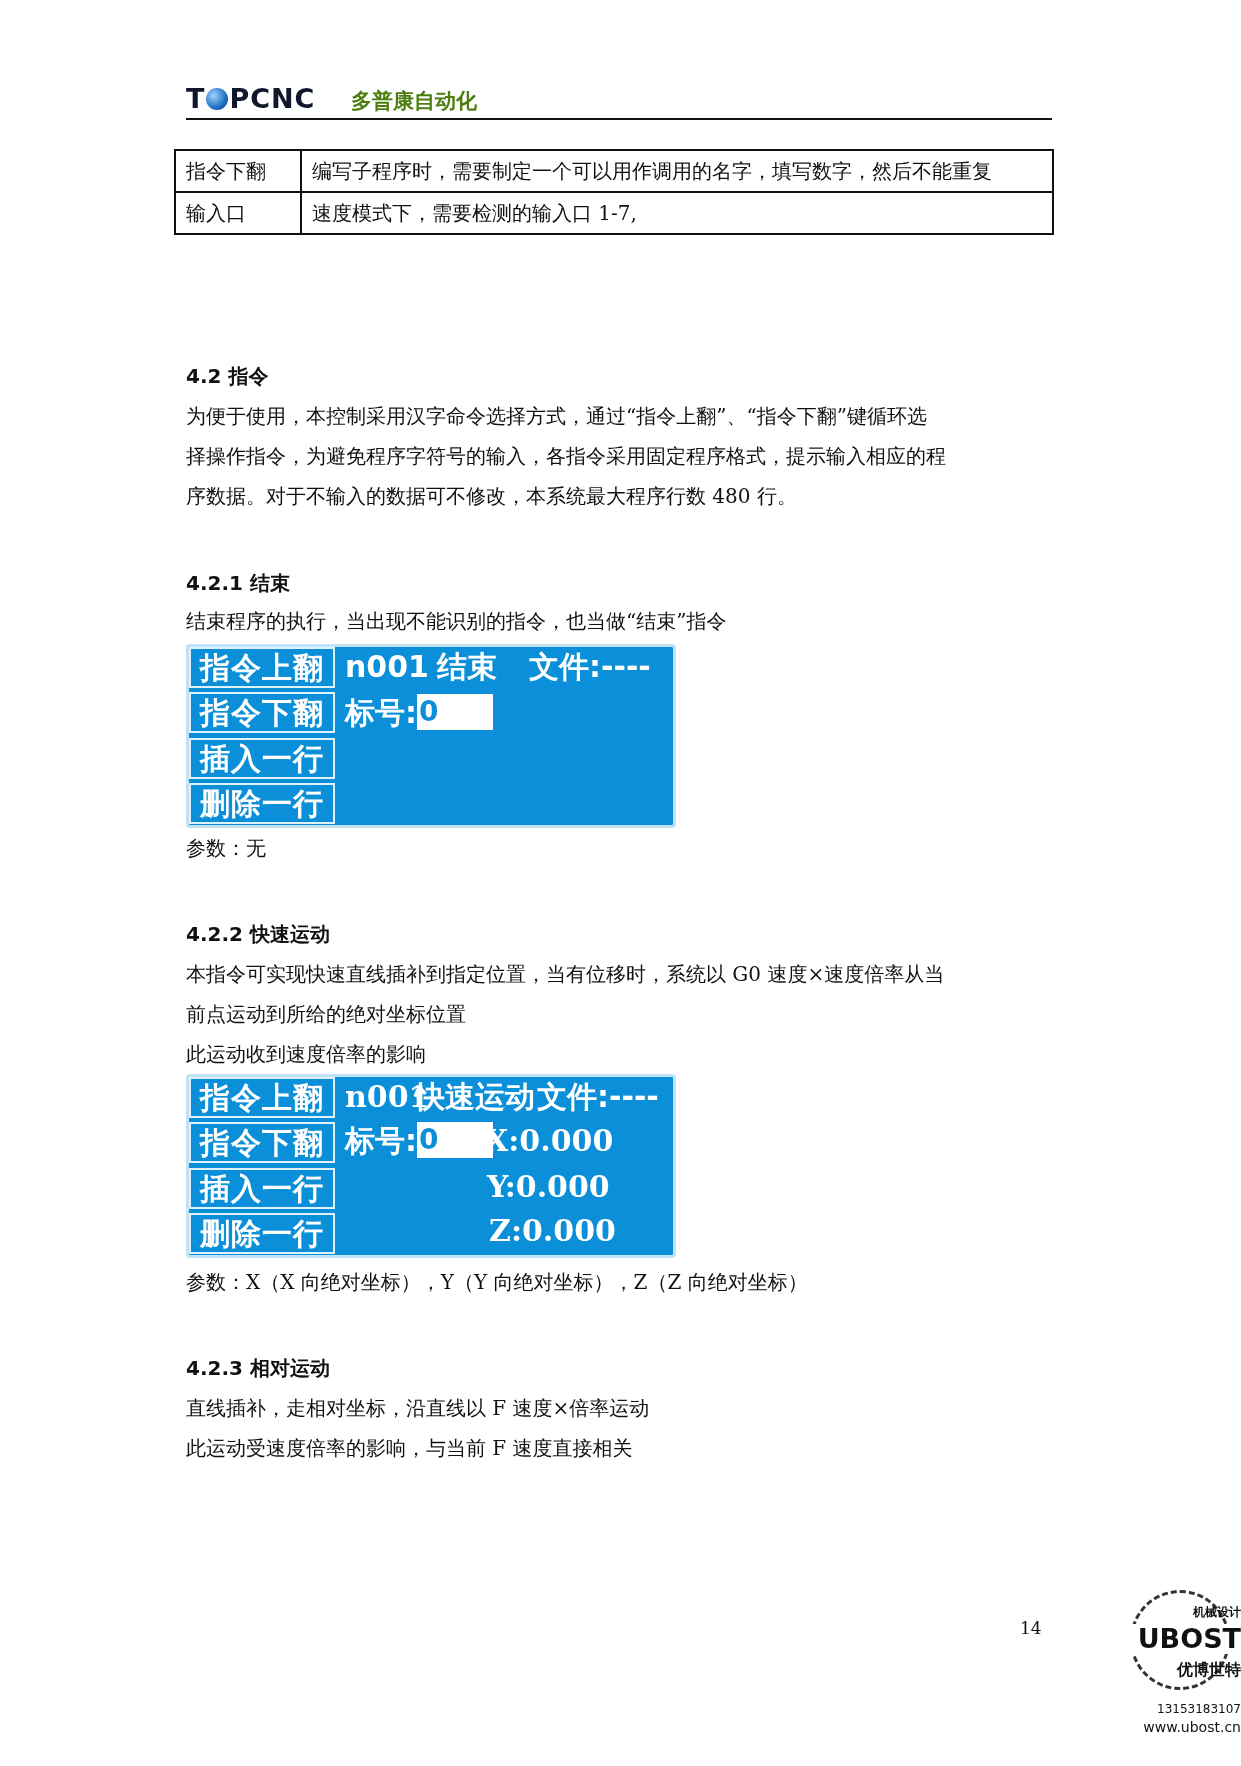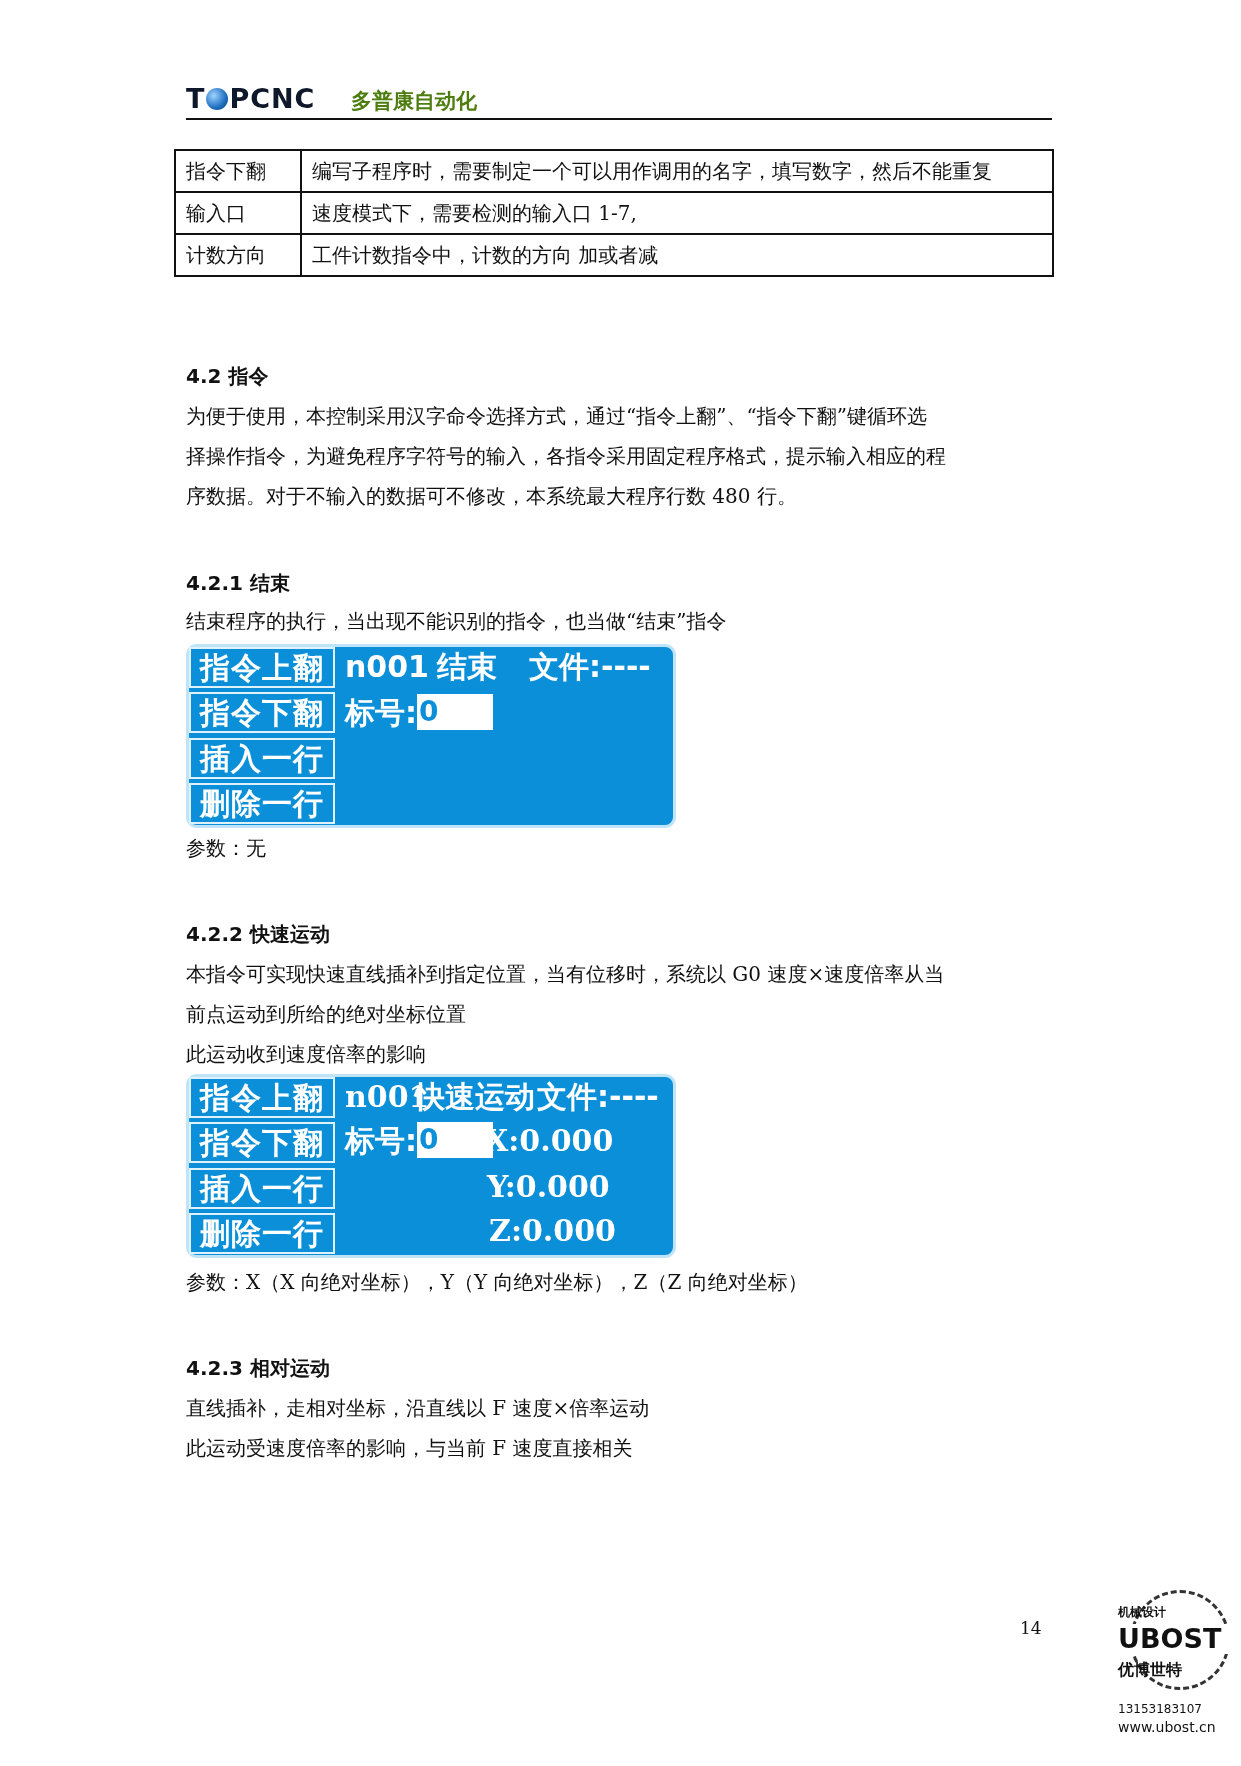--- a/index.html
+++ b/index.html
@@ -21,42 +21,42 @@
   .param-table { position: absolute; left: 174px; top: 149px; width: 880px; border-collapse: collapse;
           font-size: 20px; }
   .param-table td { border: 2px solid #111; padding: 0 10px; vertical-align: top; line-height: 40px; }
   .param-table td.k { width: 104px; }
 
   .text { position: absolute; left: 186px; font-size: 20px; line-height: 40px; white-space: nowrap; }
   .h { font-weight: bold; font-family: "DejaVu Sans", "Liberation Sans", sans-serif; font-size: 20px; }
 
   
   .lcd { position: absolute; left: 186px; width: 490px; height: 184px; background: #0a8fd8;
-         border: 3px solid #bfe3f7; border-radius: 11px; box-sizing: border-box;
+         border: 3px solid #bfe3f7; border-radius: 4px; box-sizing: border-box;
          font-family: "DejaVu Sans", "Liberation Sans", sans-serif; color: #ffffff; }
   .lcd .btns { position: absolute; left: 0; top: 0; width: 150px; height: 100%; }
   .lcd .btn { position: absolute; left: 0; width: 146px; height: 41px; border: 2px solid #dff1fb;
          box-sizing: border-box; font-size: 30px; font-weight: bold; line-height: 38px;
          text-align: center; letter-spacing: 1px; background: #0a8fd8; }
   .lcd .btn:nth-child(1) { top: 0; }
   .lcd .btn:nth-child(2) { top: 45px; }
   .lcd .btn:nth-child(3) { top: 91px; }
   .lcd .btn:nth-child(4) { top: 136px; }
   .lcd .screen { position: absolute; left: 150px; top: 0; right: 0; bottom: 0; }
   .lcd .line { position: absolute; font-size: 30px; font-weight: bold; line-height: 40px; white-space: nowrap; }
   .lcd .field { display: inline-block; width: 76px; height: 36px; background: #ffffff; color: #0a8fd8;
          vertical-align: middle; line-height: 36px; font-size: 28px; padding-left: 2px; box-sizing: border-box;
          margin-top: -6px; }
   .lcd .coord { font-family: "DejaVu Serif", "Liberation Serif", serif; }
 
   .page-num { position: absolute; left: 1020px; top: 1618px; font-size: 17px; }
 
   
   .stamp { position: absolute; left: 1118px; top: 1590px; width: 123px; height: 170px;
-           font-family: "DejaVu Sans", "Liberation Sans", sans-serif; text-align: left; }
+           font-family: "DejaVu Sans", "Liberation Sans", sans-serif; text-align: right; }
   .gear { position: absolute; left: 12px; top: 0; width: 100px; height: 100px; border: 3px dashed #333;
           border-radius: 50%; box-sizing: border-box; }
   .gear-top { position: absolute; left: 0; top: 14px; width: 123px; font-size: 12px; font-weight: bold; }
   .ubost { position: absolute; left: 0; top: 34px; width: 123px; font-size: 27px; font-weight: bold; letter-spacing: 0px; background: #fff; line-height: 30px; }
   .gear-bottom { position: absolute; left: 0; top: 70px; width: 123px; font-size: 16px; font-weight: bold; }
   .phone { position: absolute; left: 0; top: 110px; width: 123px; font-size: 12px; line-height: 18px; }
   .site { position: absolute; left: 0; top: 128px; width: 123px; font-size: 14px; line-height: 18px; }
 </style>
 </head>
 <body>
@@ -71,24 +71,20 @@
 
 <table class="param-table">
   <tbody>
       <tr>
     <td class="k">指令下翻</td>
     <td>编写子程序时，需要制定一个可以用作调用的名字，填写数字，然后不能重复</td>
   </tr>
   <tr>
     <td class="k">输入口</td>
     <td>速度模式下，需要检测的输入口 1-7,</td>
-  </tr>
-  <tr>
-    <td class="k">计数方向</td>
-    <td>工件计数指令中，计数的方向 加或者减</td>
   </tr>
 </tbody>
   </table>
 
 <div class="text h" style="top:356px;">4.2 指令</div>
 <div class="text" style="top:396px;">为便于使用，本控制采用汉字命令选择方式，通过“指令上翻”、“指令下翻”键循环选</div>
 <div class="text" style="top:436px;">择操作指令，为避免程序字符号的输入，各指令采用固定程序格式，提示输入相应的程</div>
 <div class="text" style="top:476px;">序数据。对于不输入的数据可不修改，本系统最大程序行数 480 行。</div>
 
 <div class="text h" style="top:563px;">4.2.1 结束</div>

